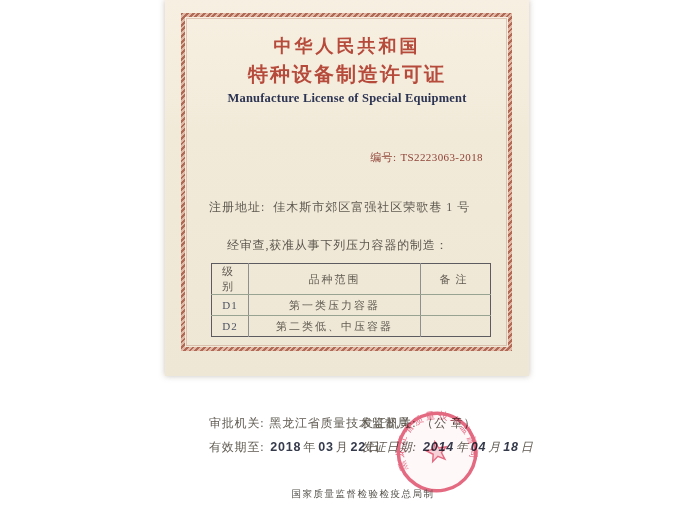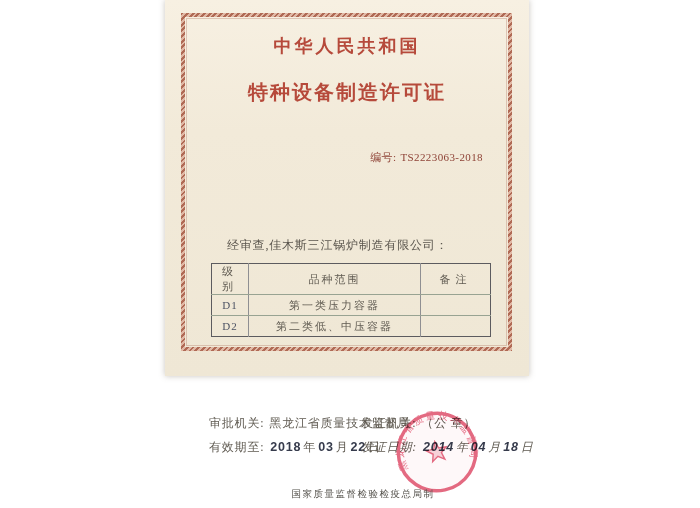--- a/index.html
+++ b/index.html
@@ -22,21 +22,21 @@
     position:absolute; inset:1px;
     border:1px solid rgba(160,90,70,.28);
   }
   .titles { position:absolute; top:34px; left:0; right:0; text-align:center; }
   .t-cn1 {
     font-size:18px; font-weight:bold; color:#b64a3b; letter-spacing:3px;
     font-family:"Liberation Sans", sans-serif;
   }
   .t-cn2 {
     font-size:20px; font-weight:bold; color:#b64a3b; letter-spacing:2px;
-    margin-top:21px; font-family:"Liberation Sans", sans-serif;
+    margin-top:3px; font-family:"Liberation Sans", sans-serif;
   }
   .t-en {
     font-family:"Liberation Serif", serif; font-weight:bold;
     color:#2c3453; font-size:12.5px; line-height:15px; margin-top:3px;
     letter-spacing:0.2px;
   }
   .subtitle {
     position:absolute; top:120px; left:0; right:0; text-align:center;
     font-size:14px; color:#3e3e46; letter-spacing:5px; font-weight:bold;
     font-family:"Liberation Serif", serif;
@@ -110,29 +110,33 @@
 <div class="stage">
   <div class="paper">
 
     <div class="frame">
       <div class="frame-inner-line"></div>
     </div>
 
     <div class="titles">
       <div class="t-cn1">中华人民共和国</div>
       <div class="t-cn2">特种设备制造许可证</div>
+      <div class="t-en">Manufacture License of Special Equipment</div>
     </div>
 
 
     <div class="serial">
       <span class="lbl">编号:</span><span>TS2223063-2018</span>
     </div>
 
+    <div class="field-line fl-addr">
+      <span class="lbl">注册地址:</span><span>佳木斯市郊区富强社区荣歌巷 1 号</span>
+    </div>
 
-    <div class="statement">经审查,佳木斯三江锅炉制造有限公司：</div>
+    <div class="statement">经审查,获准从事下列压力容器的制造：</div>
 
     <table class="lic">
       <thead>
         <tr>
           <th class="c-level">级 别</th>
           <th class="c-scope">品种范围</th>
           <th class="c-note">备注</th>
         </tr>
       </thead>
       <tbody>

